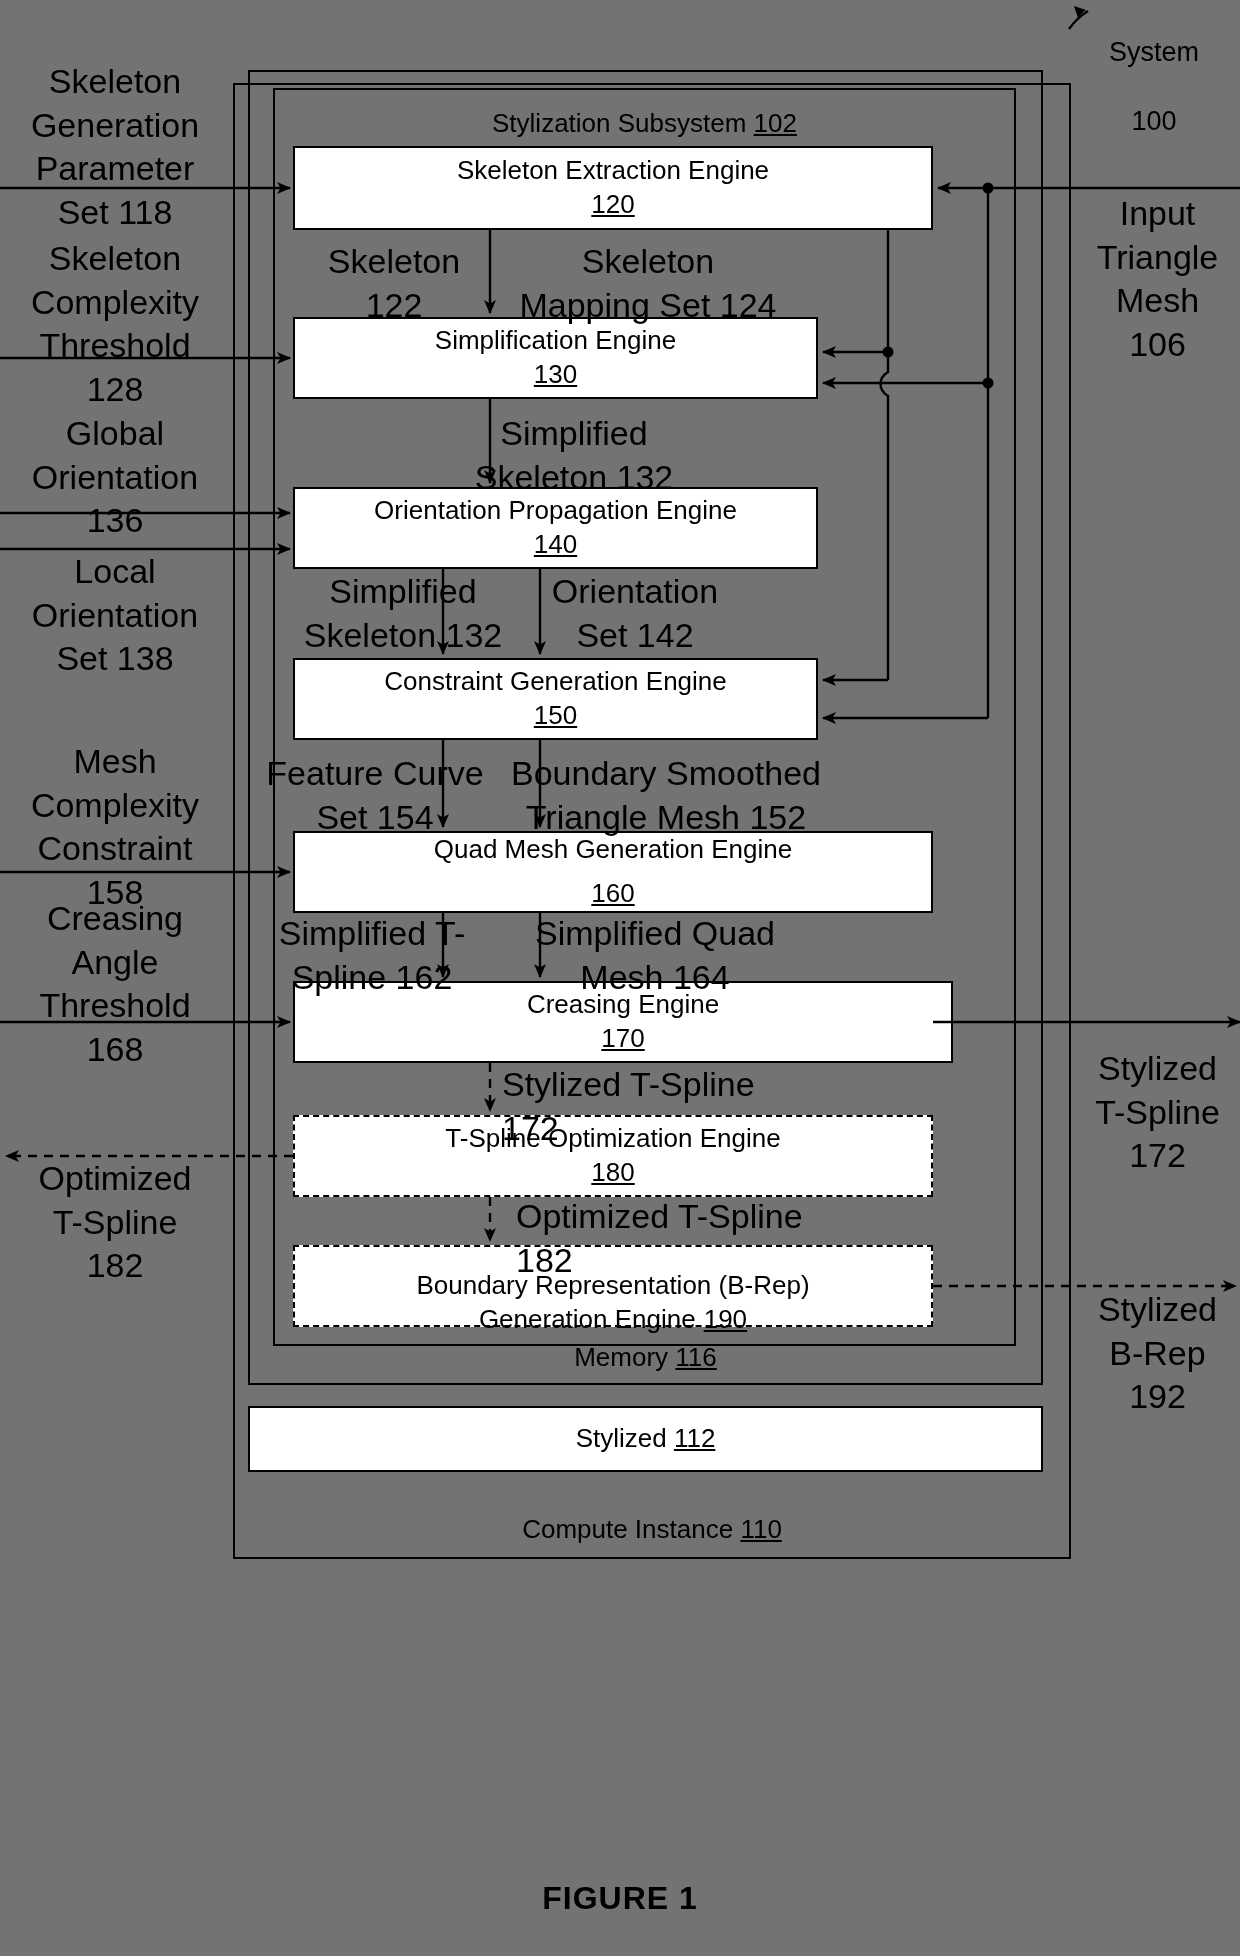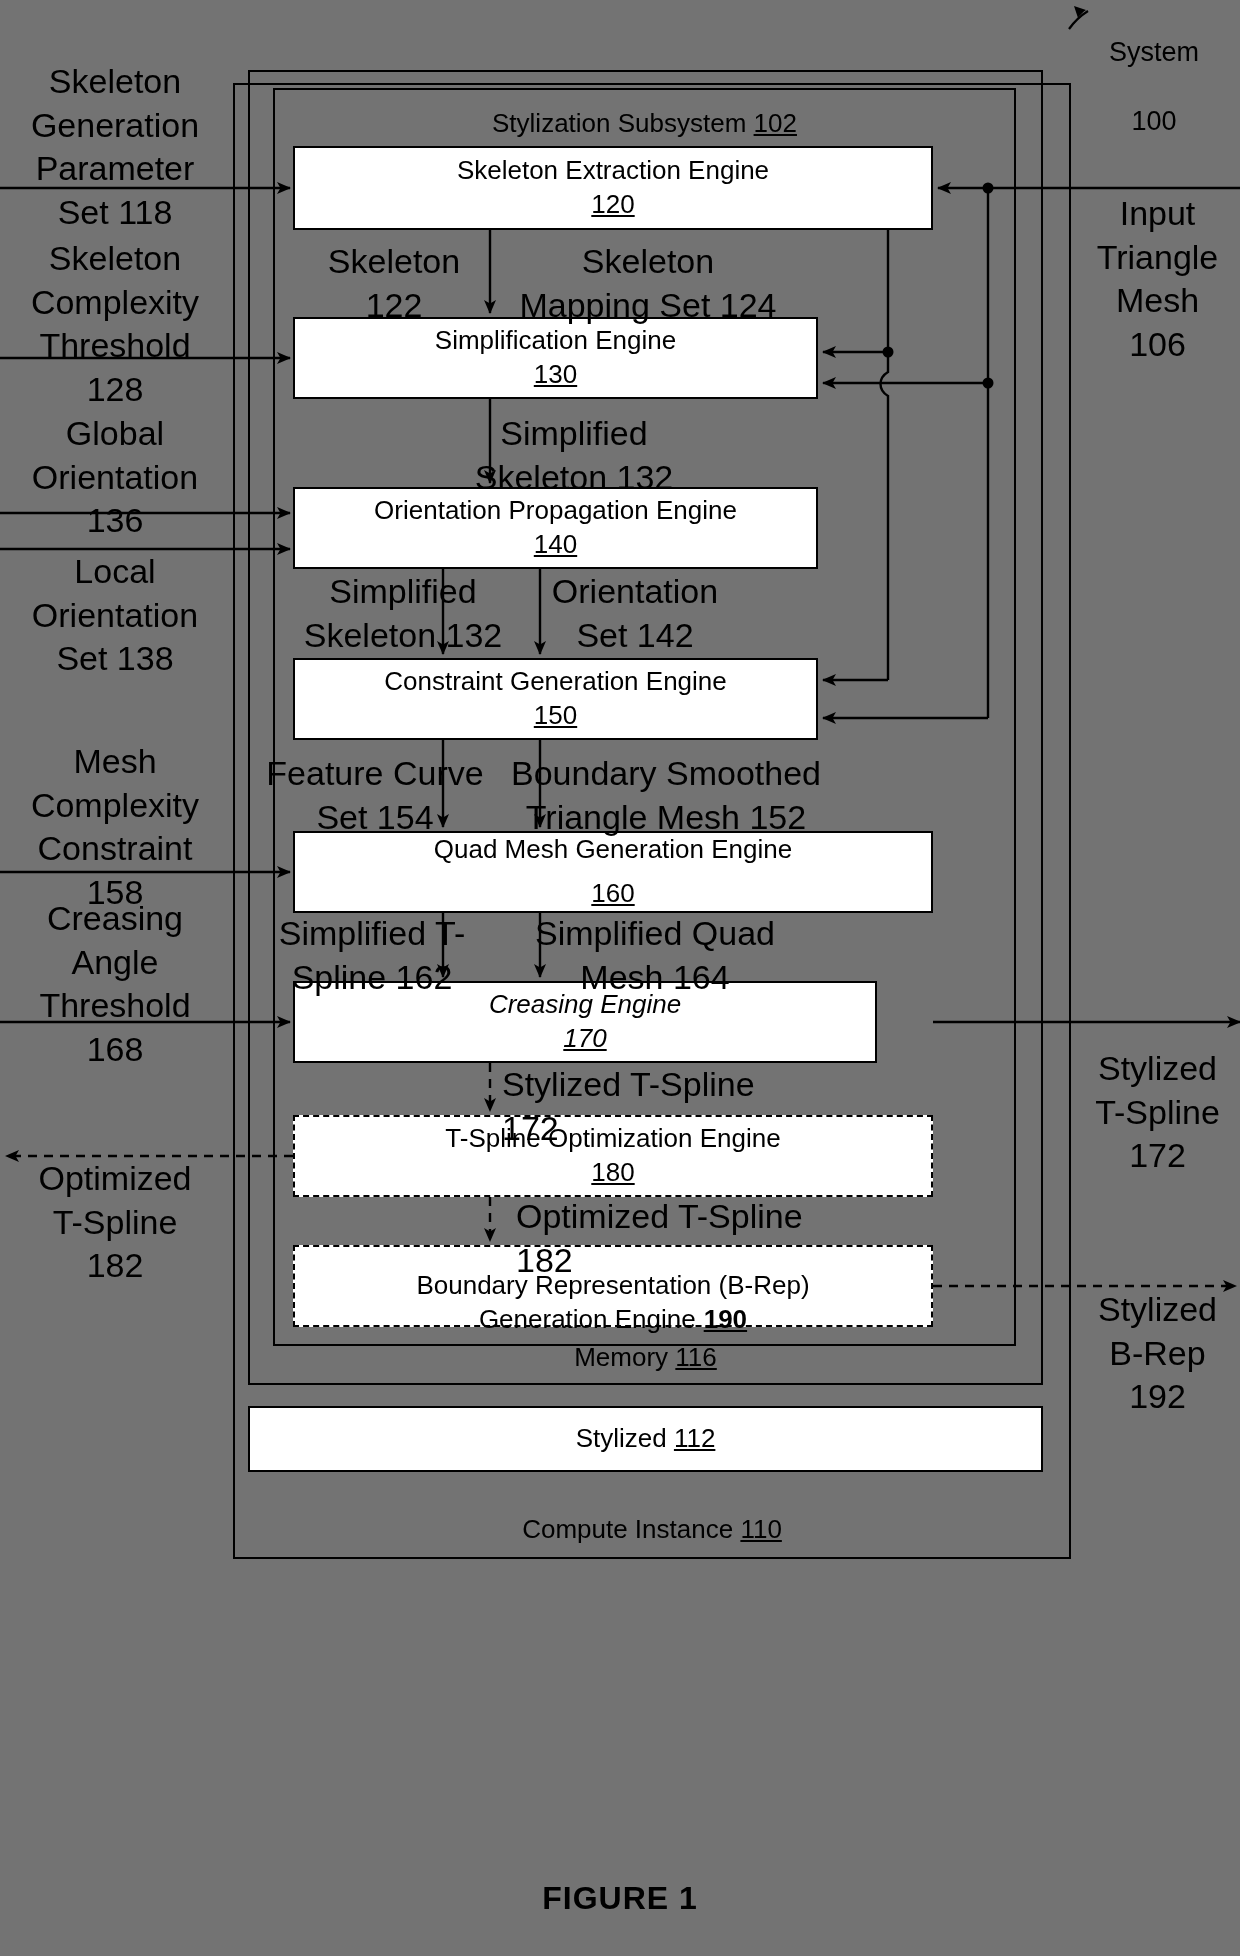--- a/index.html
+++ b/index.html
@@ -122,34 +122,34 @@
   <div class="box" style="left:293px;top:658px;width:525px;height:82px;">
     <div>Constraint Generation Engine</div>
     <div class="num">150</div>
   </div>
 
   <div class="box" style="left:293px;top:831px;width:640px;height:82px;justify-content:space-between;">
     <div>Quad Mesh Generation Engine</div>
     <div class="num">160</div>
   </div>
 
-  <div class="box" style="left:293px;top:981px;width:584px;height:82px;font-style:italic;">
+  <div class="box" style="left:293px;top:981px;width:660px;height:82px;">
     <div>Creasing Engine</div>
     <div class="num">170</div>
   </div>
 
   <div class="box dashed" style="left:293px;top:1115px;width:640px;height:82px;">
     <div>T-Spline Optimization Engine</div>
     <div class="num">180</div>
   </div>
 
   <div class="box dashed" style="left:293px;top:1245px;width:640px;height:82px;font-size:26px;">
     <div style="white-space:pre-line;">
       <span>Boundary Representation (B-Rep)
-Generation Engine</span><span class="num" style="margin-left:8px;font-weight:bold;">190</span>
+Generation Engine</span><span class="num" style="margin-left:8px;">190</span>
     </div>
   </div>
 
   <div class="lbl" style="left:10px;top:60px;width:210px;">Skeleton
 Generation
 Parameter
 Set 118</div>
   <div class="lbl" style="left:10px;top:237px;width:210px;">Skeleton
 Complexity
 Threshold

